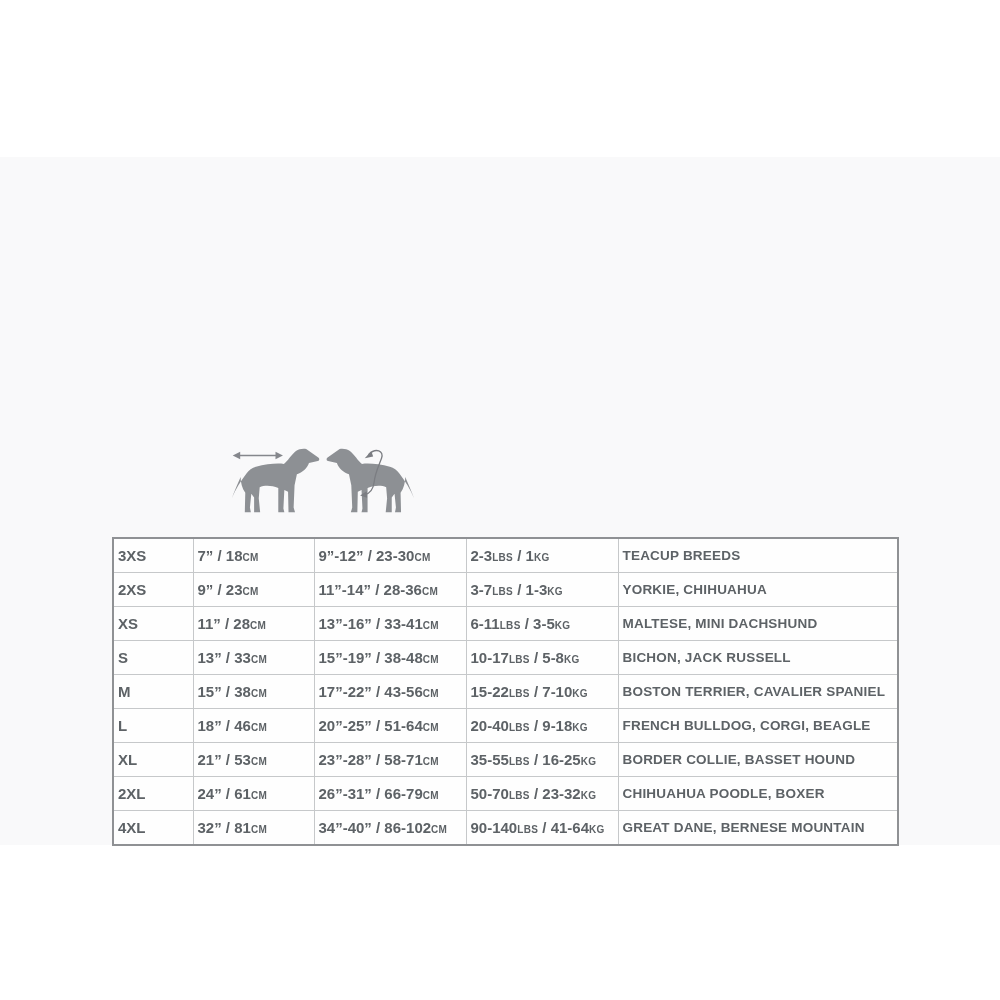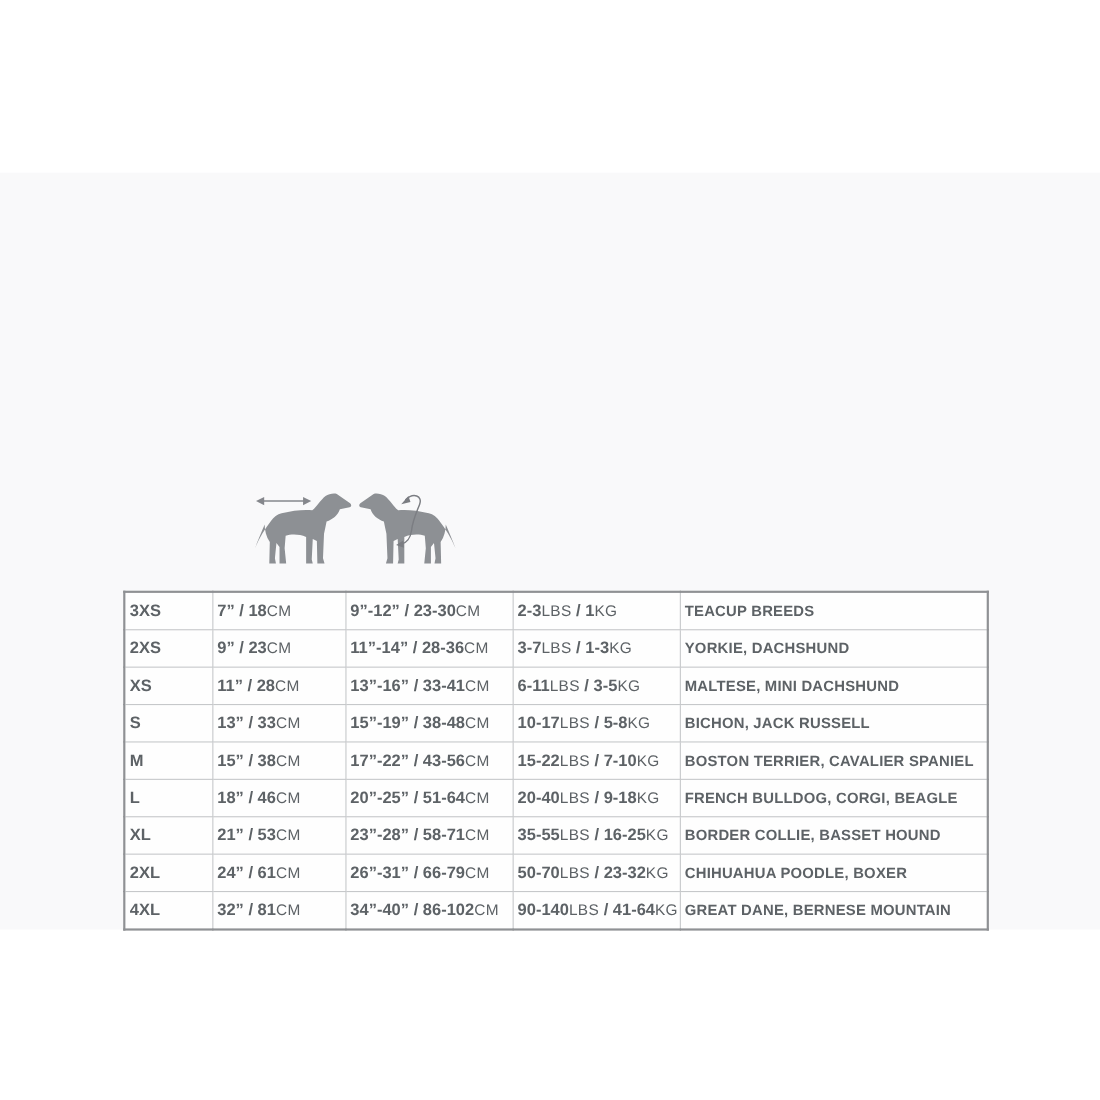--- a/index.html
+++ b/index.html
@@ -27,21 +27,21 @@
     border:2px solid var(--border-outer,#8f9194);
   }
   table.chart td{
     height:33px;padding:0 4px;vertical-align:middle;
     border:1px solid var(--border-inner,#c6c8ca);
     color:var(--text,#5d6266);
     font-weight:700;font-size:15px;line-height:1;white-space:nowrap;
     overflow:hidden;
   }
   table.chart td.col-breeds{font-size:13.5px;letter-spacing:.2px;}
-  table.chart td small{font-size:14px;font-weight:400;letter-spacing:.3px;}
+  table.chart td small{font-size:10px;font-weight:700;letter-spacing:.3px;}
 </style>
 </head>
 <body>
 
 <div class="canvas">
   <div class="band">
 
     <svg class="dogs" viewBox="0 0 200 80" xmlns="http://www.w3.org/2000/svg">
       <defs>
         <path id="dog" d="M3,57
@@ -101,21 +101,21 @@
             <td class="col-back-length">7” / 18<small>CM</small></td>
             <td class="col-chest-girth">9”-12” / 23-30<small>CM</small></td>
             <td class="col-weight">2-3<small>LBS</small> / 1<small>KG</small></td>
             <td class="col-breeds">TEACUP BREEDS</td>
           </tr>
           <tr>
             <td class="col-size">2XS</td>
             <td class="col-back-length">9” / 23<small>CM</small></td>
             <td class="col-chest-girth">11”-14” / 28-36<small>CM</small></td>
             <td class="col-weight">3-7<small>LBS</small> / 1-3<small>KG</small></td>
-            <td class="col-breeds">YORKIE, DACHSHUND</td>
+            <td class="col-breeds">YORKIE, CHIHUAHUA</td>
           </tr>
           <tr>
             <td class="col-size">XS</td>
             <td class="col-back-length">11” / 28<small>CM</small></td>
             <td class="col-chest-girth">13”-16” / 33-41<small>CM</small></td>
             <td class="col-weight">6-11<small>LBS</small> / 3-5<small>KG</small></td>
             <td class="col-breeds">MALTESE, MINI DACHSHUND</td>
           </tr>
           <tr>
             <td class="col-size">S</td>

